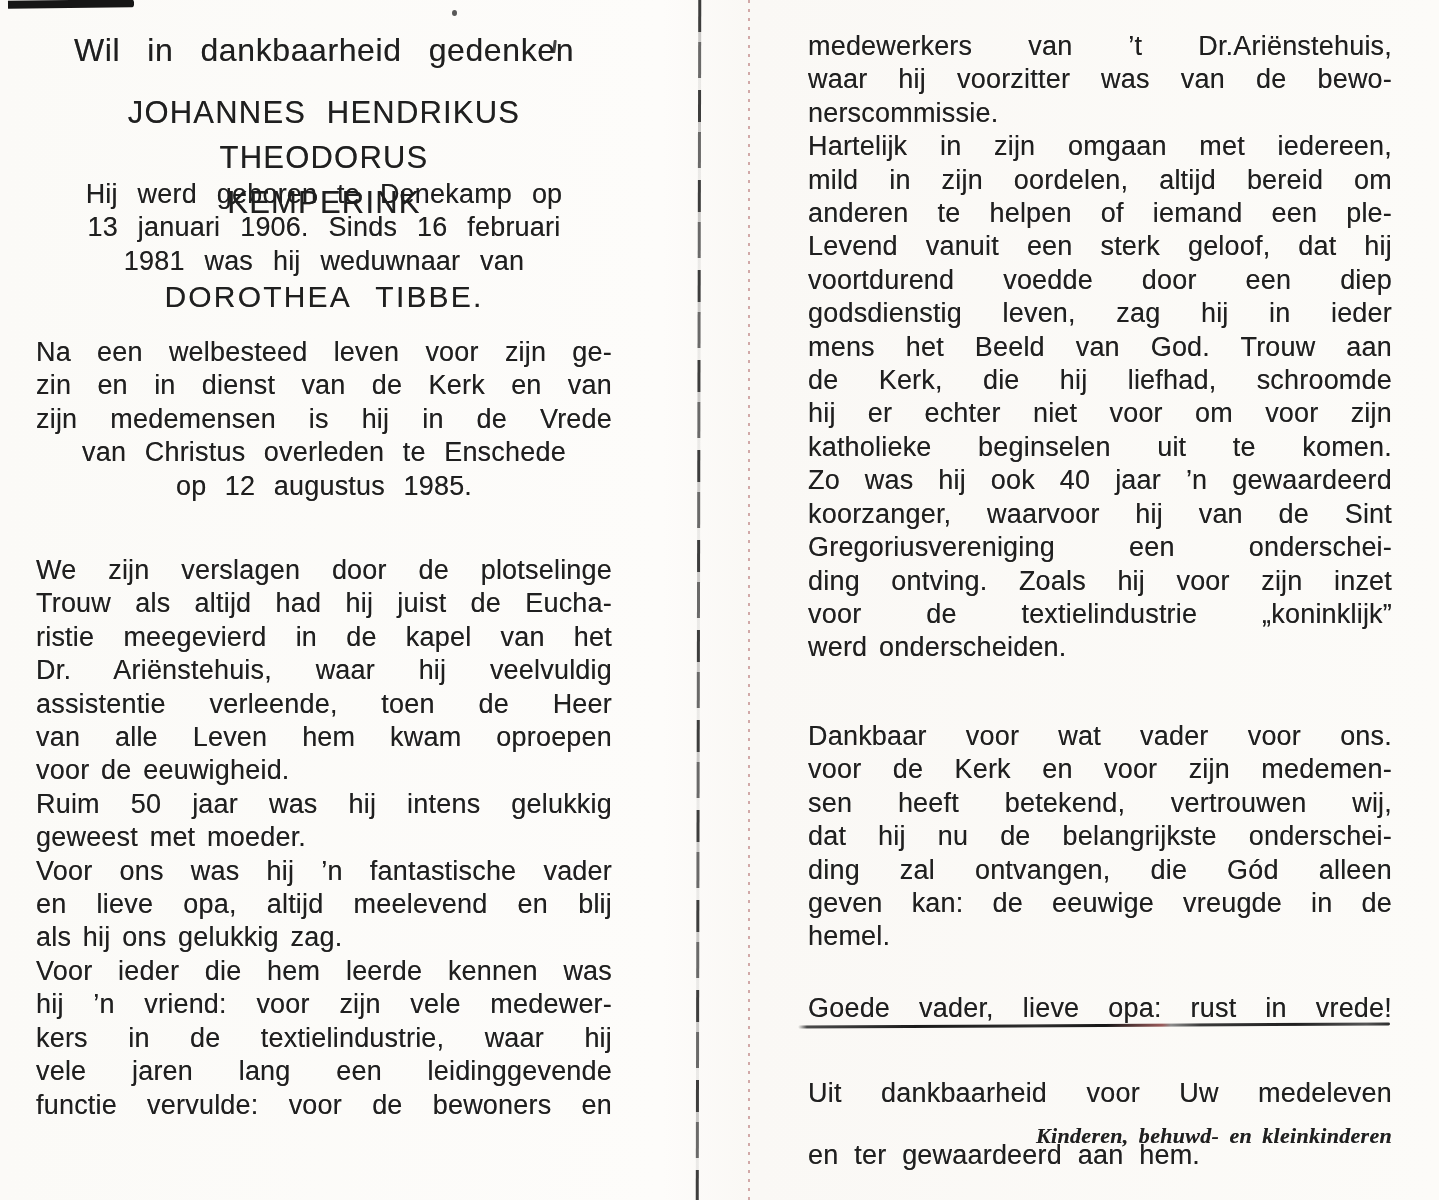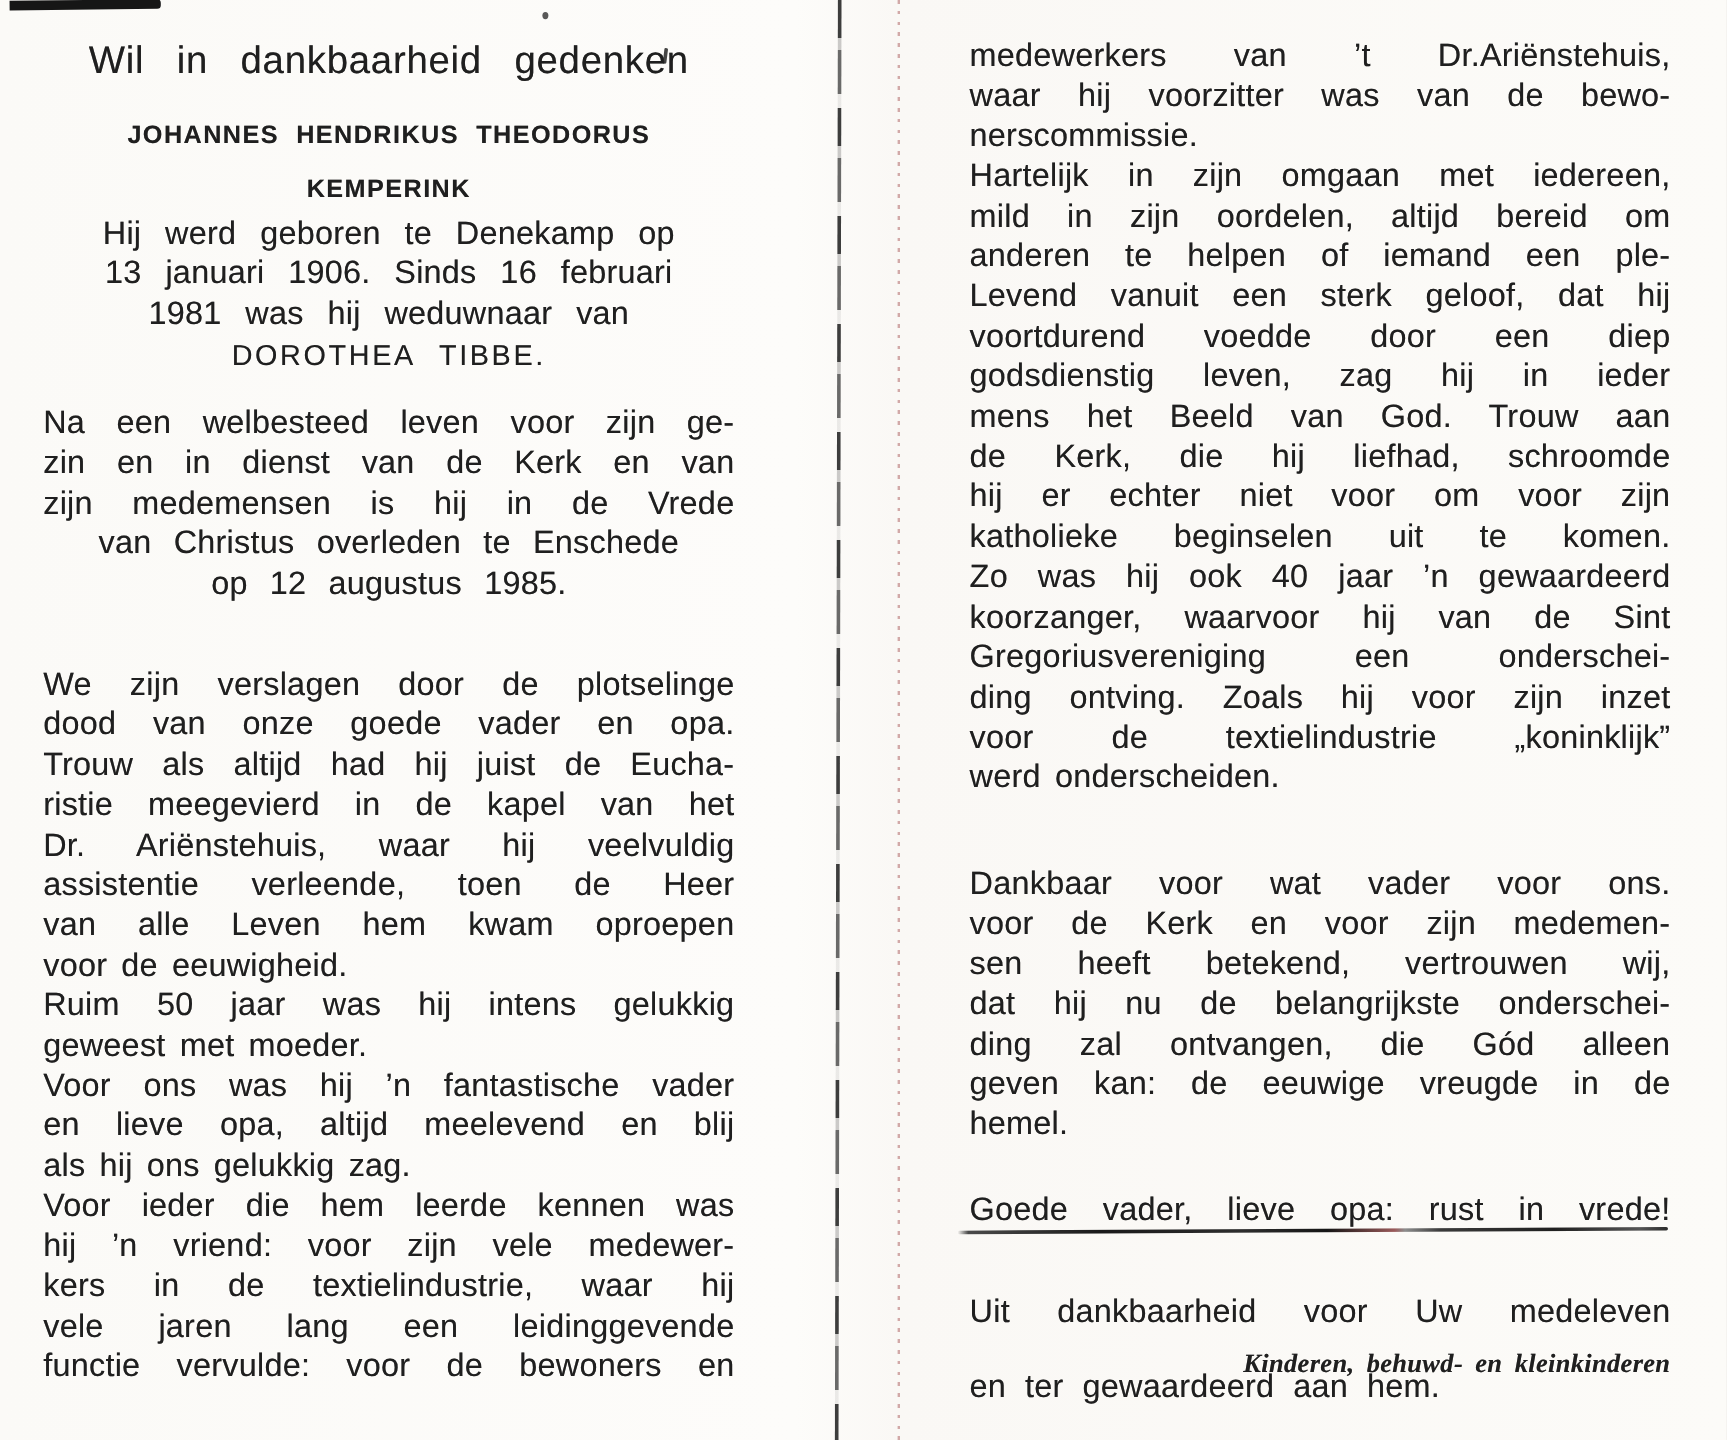--- a/index.html
+++ b/index.html
@@ -17,23 +17,23 @@
     line-height:33.4px; font-size:27px; letter-spacing:0.2px; word-spacing:0.15em;
     text-shadow:0 0 0.5px rgba(25,25,25,0.55);
   }
   .a-j { text-align:justify; text-align-last:justify; -moz-text-align-last:justify; text-justify:inter-word; }
   .a-l { text-align:left; }
   .a-c { text-align:center; }
   .a-r { text-align:right; }
 
   
   #intro-block .line   { font-size:32px; word-spacing:0.55em; letter-spacing:0.6px; }
-  #name-block .line    { font-weight:bold; font-size:21px; line-height:45px; letter-spacing:1.2px; word-spacing:0.35em; }
+  #name-block .line    { font-weight:normal; font-size:31px; line-height:45px; letter-spacing:1.2px; word-spacing:0.35em; }
   #birth-block .line   { word-spacing:0.45em; }
-  #spouse-block .line  { font-size:24px; letter-spacing:2.2px; word-spacing:0.5em; }
+  #spouse-block .line  { font-size:30px; letter-spacing:2.2px; word-spacing:0.5em; }
   #death-block .a-c    { word-spacing:0.4em; }
   #ack-block .line     { word-spacing:0.3em;margin-top:29px; }
   #signature-block .line {
     font-family:"Liberation Serif","DejaVu Serif",serif; font-style:italic; font-weight:600;
     font-size:22px; line-height:36px; letter-spacing:0.3px; word-spacing:0.2em;
   }
 
   
   #intro-block    { top:34px; }
   #name-block     { top:90px; }
@@ -110,21 +110,20 @@
       </div>
     <div class="block" id="death-block">
         <div class="line a-j">Na een welbesteed leven voor zijn ge-</div>
         <div class="line a-j">zin en in dienst van de Kerk en van</div>
         <div class="line a-j">zijn medemensen is hij in de Vrede</div>
         <div class="line a-c">van Christus overleden te Enschede</div>
         <div class="line a-c">op 12 augustus 1985.</div>
       </div>
     <div class="block" id="memorial-block">
         <div class="line a-j">We zijn verslagen door de plotselinge</div>
-        <div class="line a-j">dood van onze goede vader en opa.</div>
         <div class="line a-j">Trouw als altijd had hij juist de Eucha-</div>
         <div class="line a-j">ristie meegevierd in de kapel van het</div>
         <div class="line a-j">Dr. Ariënstehuis, waar hij veelvuldig</div>
         <div class="line a-j">assistentie verleende, toen de Heer</div>
         <div class="line a-j">van alle Leven hem kwam oproepen</div>
         <div class="line a-l">voor de eeuwigheid.</div>
         <div class="line a-j">Ruim 50 jaar was hij intens gelukkig</div>
         <div class="line a-l">geweest met moeder.</div>
         <div class="line a-j">Voor ons was hij ’n fantastische vader</div>
         <div class="line a-j">en lieve opa, altijd meelevend en blij</div>

